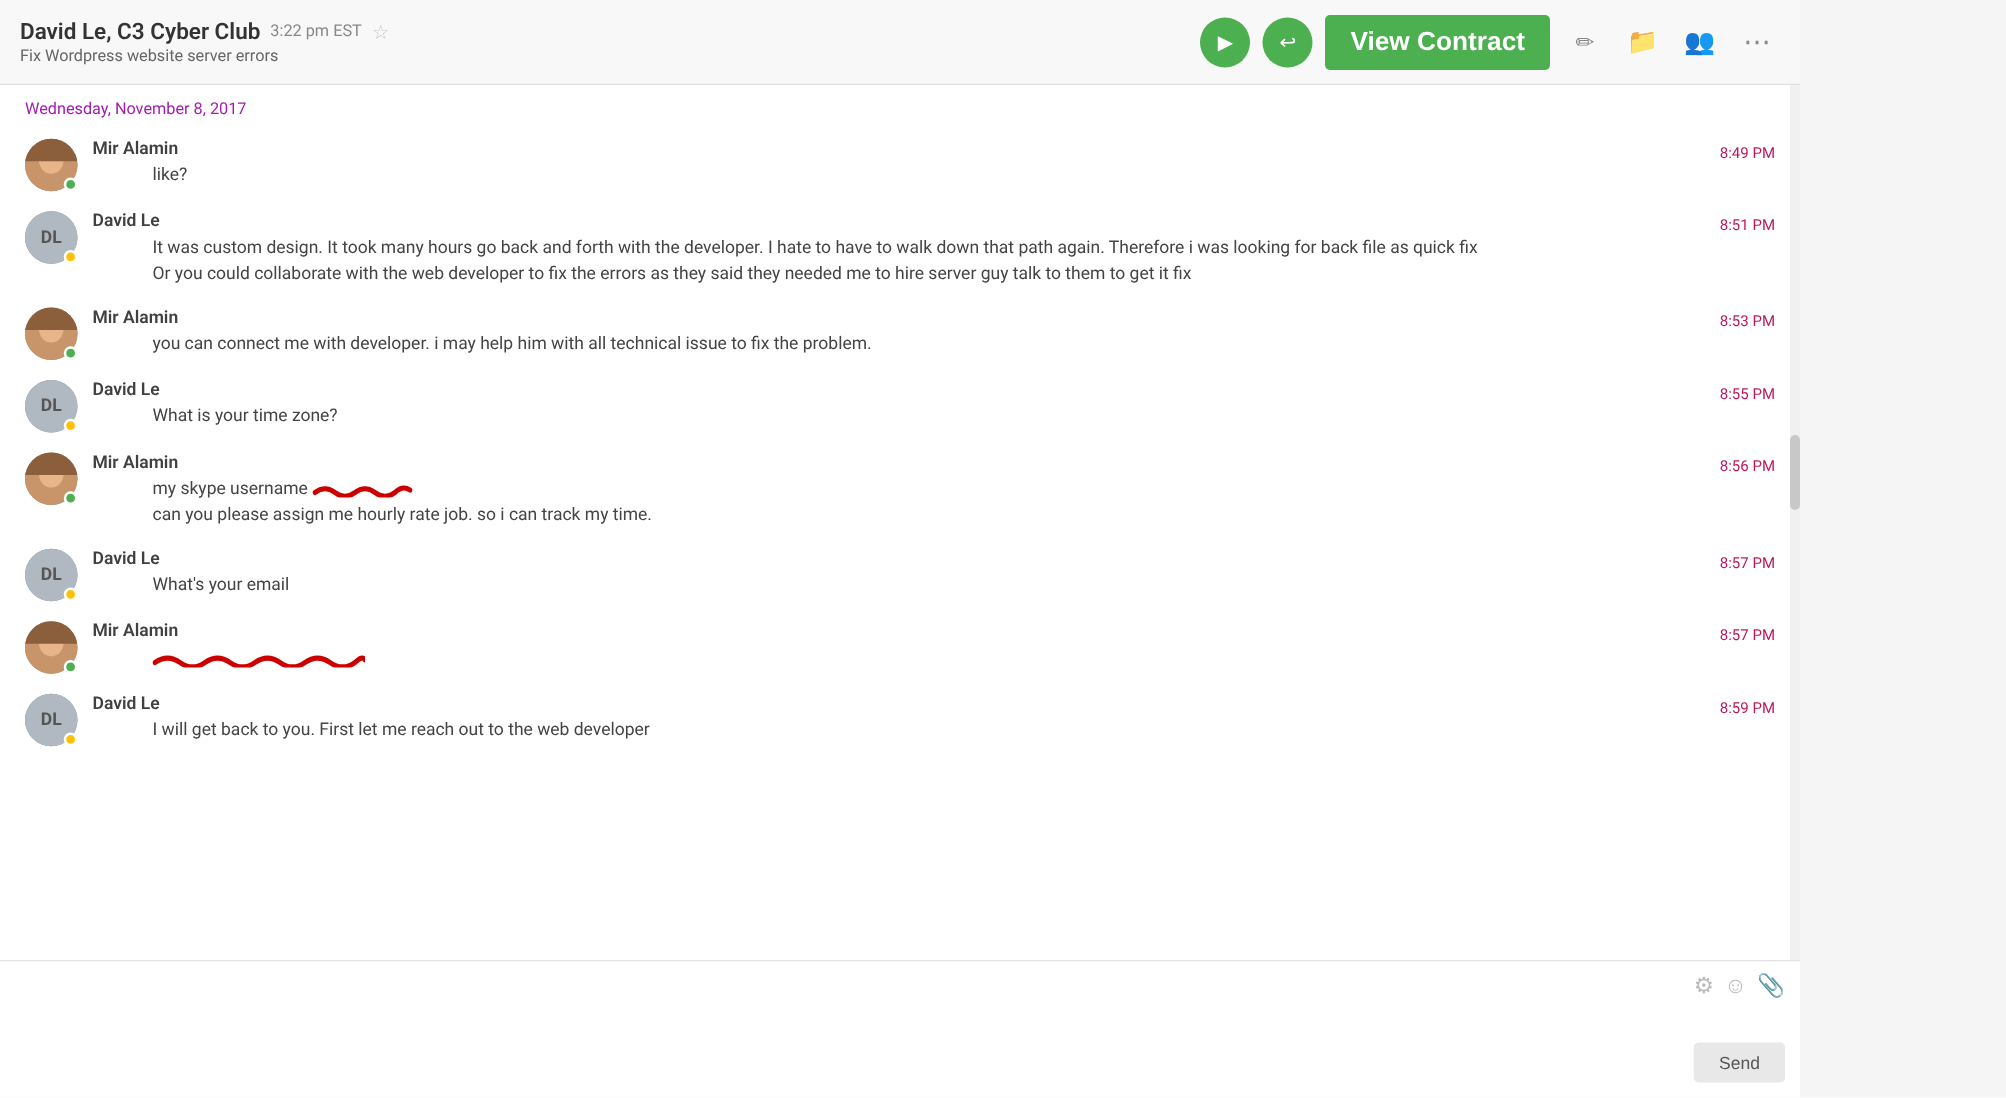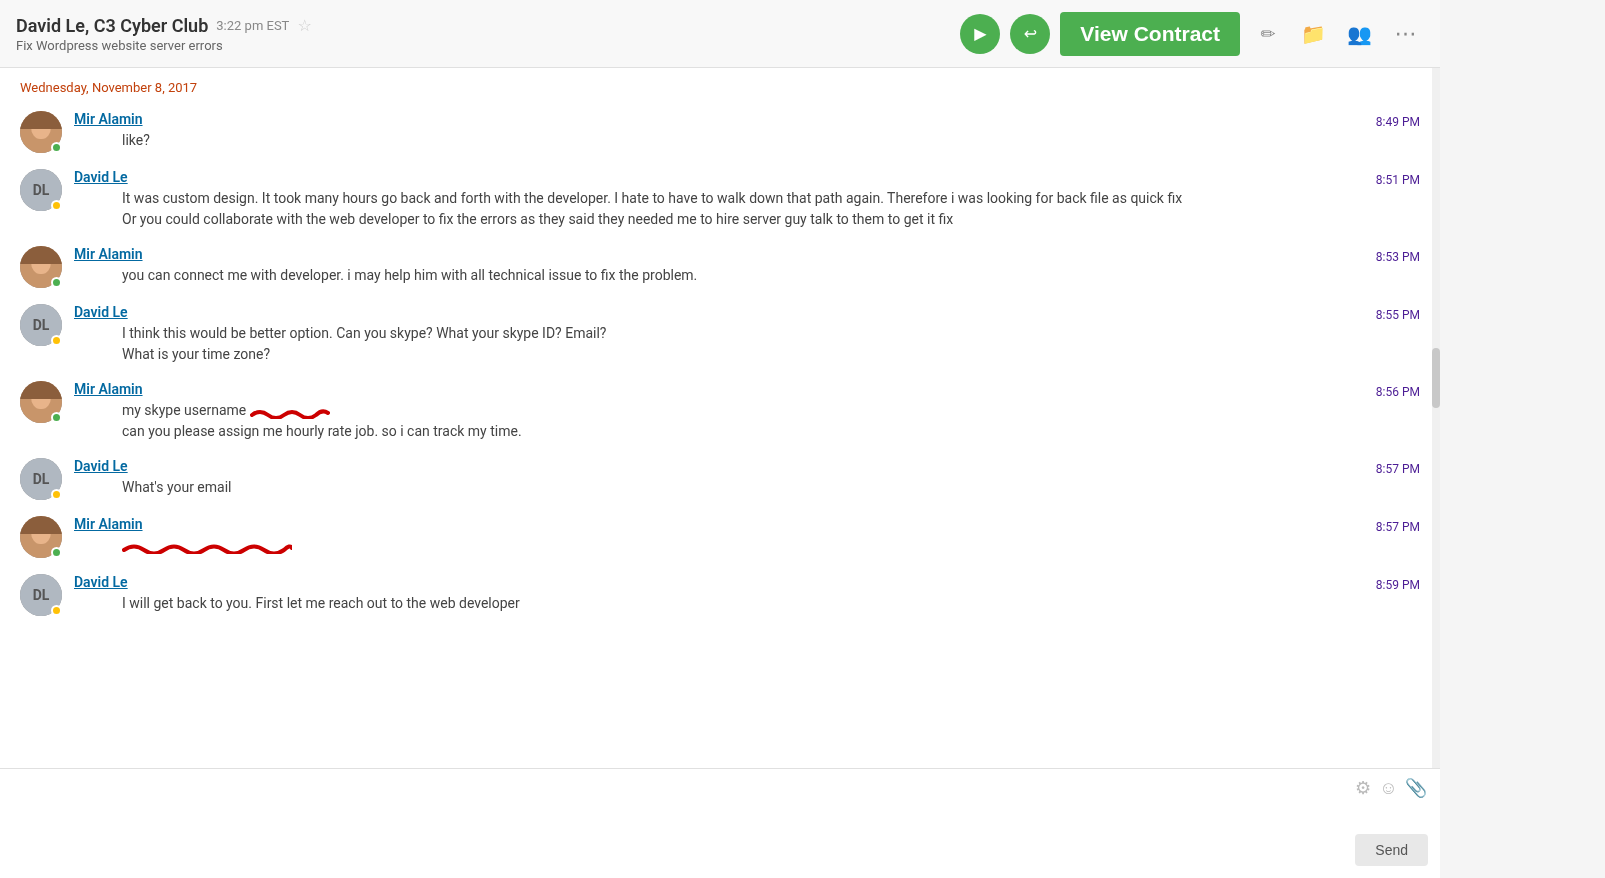--- a/index.html
+++ b/index.html
@@ -99,21 +99,21 @@
     .chat-area {
       flex: 1;
       overflow-y: auto;
       padding: 0;
       background: #fff;
       position: relative;
     }
     .date-divider {
       padding: 12px 20px 8px;
       font-size: 13px;
-      color: #c2410c;
+      color: #a21caf;
     }
     .message-group {
       display: flex;
       align-items: flex-start;
       padding: 8px 20px;
       gap: 12px;
       position: relative;
     }
     .avatar {
       width: 42px;
@@ -153,33 +153,32 @@
     }
     .status-dot.green { background: #4caf50; }
     .status-dot.yellow { background: #ffc107; }
     .message-content {
       flex: 1;
       min-width: 0;
     }
     .message-sender {
       font-size: 14px;
       font-weight: 600;
-      color: #0369a1;
+      color: #404040;
       margin-bottom: 3px;
-      text-decoration: underline;
     }
     .message-text {
       font-size: 14px;
       color: #444;
       line-height: 1.5;
       margin-left: 48px;
     }
     .message-time {
       font-size: 12px;
-      color: #4c1d95;
+      color: #be185d;
       position: absolute;
       right: 20px;
       top: 12px;
     }
     .scrollbar-track {
       position: absolute;
       right: 0;
       top: 0;
       width: 8px;
       height: 100%;
@@ -354,21 +353,20 @@
       <span class="message-time">8:53 PM</span>
     </div>
 
     <div class="message-group">
       <div class="avatar">
         <div class="avatar-initials">DL</div>
         <span class="status-dot yellow"></span>
       </div>
       <div class="message-content">
         <div class="message-sender">David Le</div>
-        <div class="message-text">I think this would be better option. Can you skype? What your skype ID? Email?</div>
         <div class="message-text">What is your time zone?</div>
       </div>
       <span class="message-time">8:55 PM</span>
     </div>
 
     <div class="message-group">
       <div class="avatar">
         <div class="mir-face"></div>
         <span class="status-dot green"></span>
       </div>

